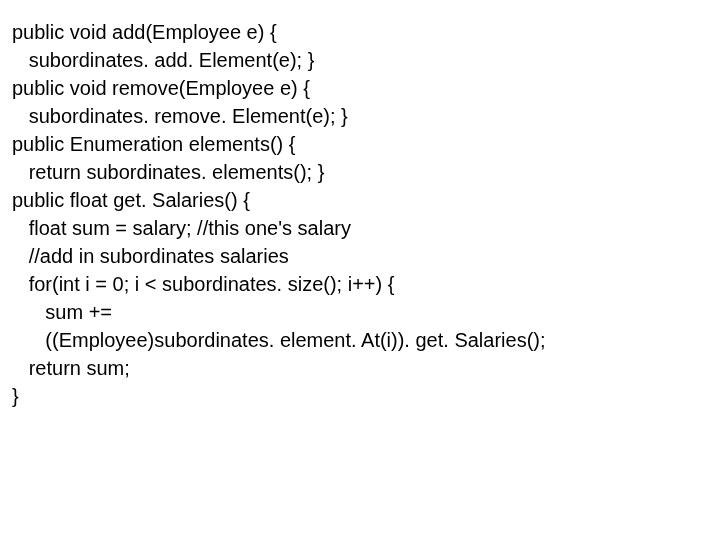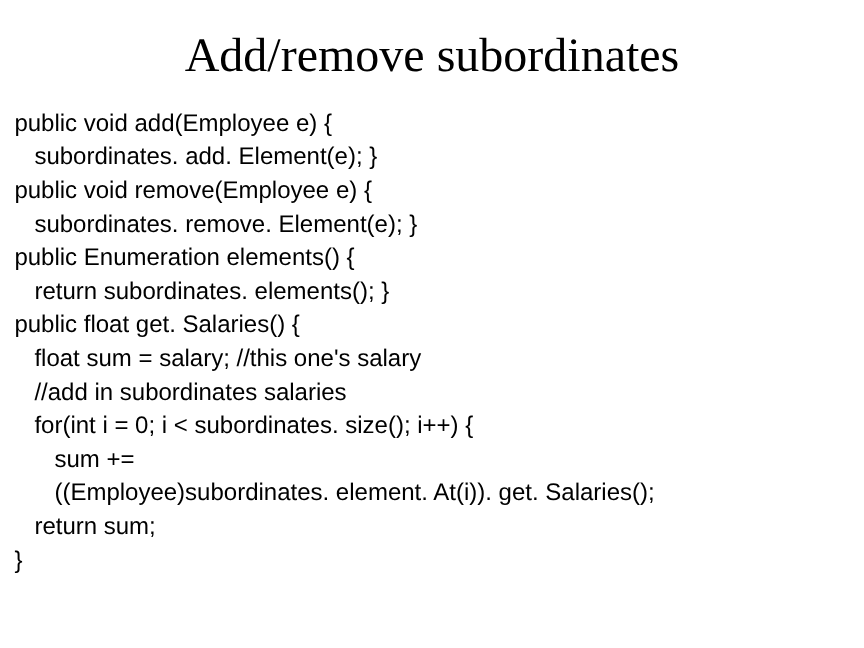--- a/index.html
+++ b/index.html
@@ -29,21 +29,20 @@
     line-height: 1.4;
     white-space: pre;
     margin: 0;
     padding-left: 2px;
   }
 </style>
 </head>
 <body>
 
 <div class="slide">
-  <h1 class="title">Add/remove subordinates</h1>
   <pre class="code">public void add(Employee e) {
    subordinates. add. Element(e); }
 public void remove(Employee e) {
    subordinates. remove. Element(e); }
 public Enumeration elements() {
    return subordinates. elements(); }
 public float get. Salaries() {
    float sum = salary; //this one's salary
    //add in subordinates salaries
    for(int i = 0; i &lt; subordinates. size(); i++) {

